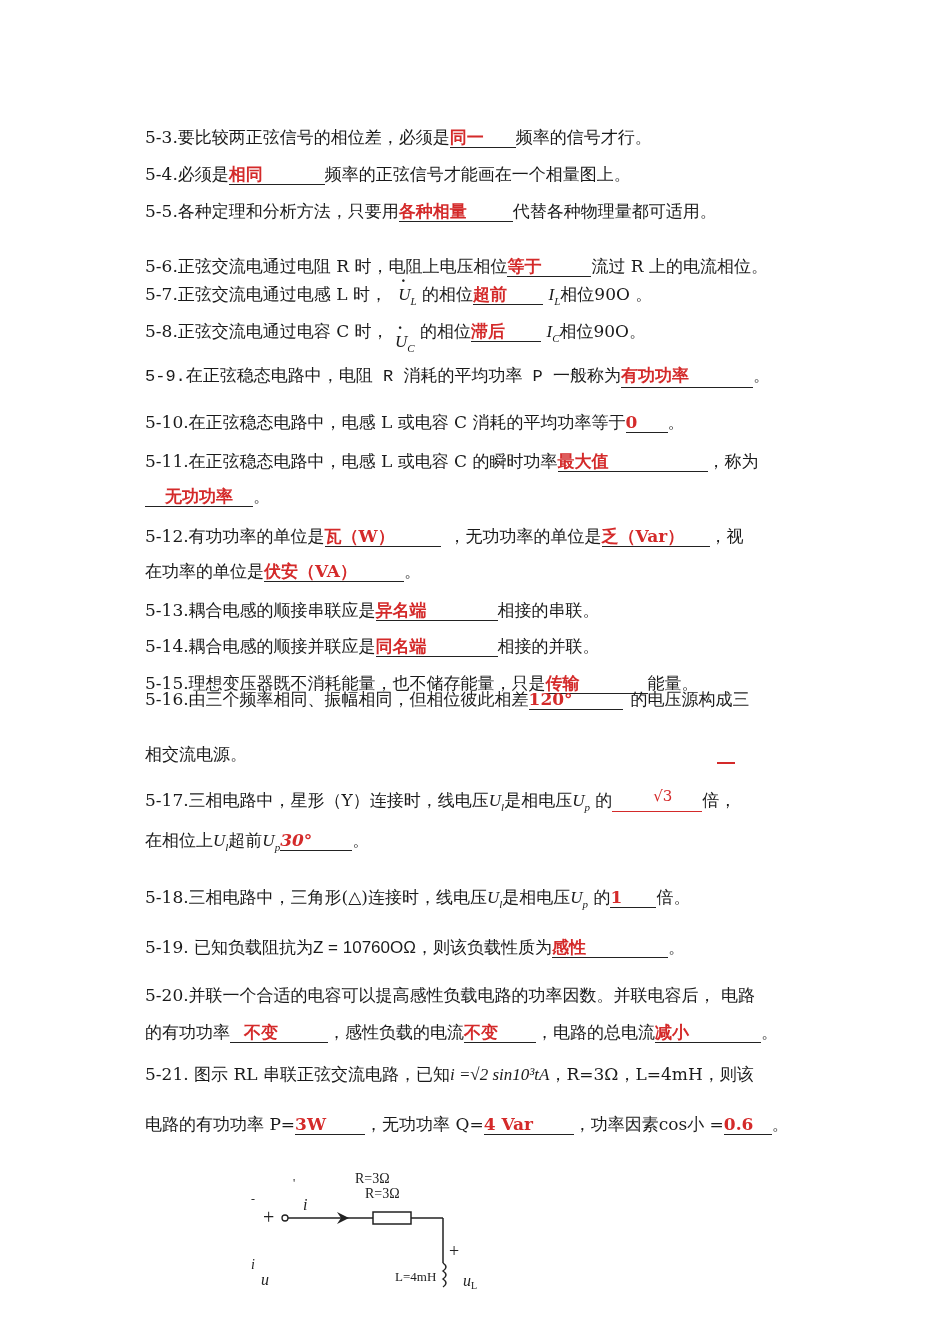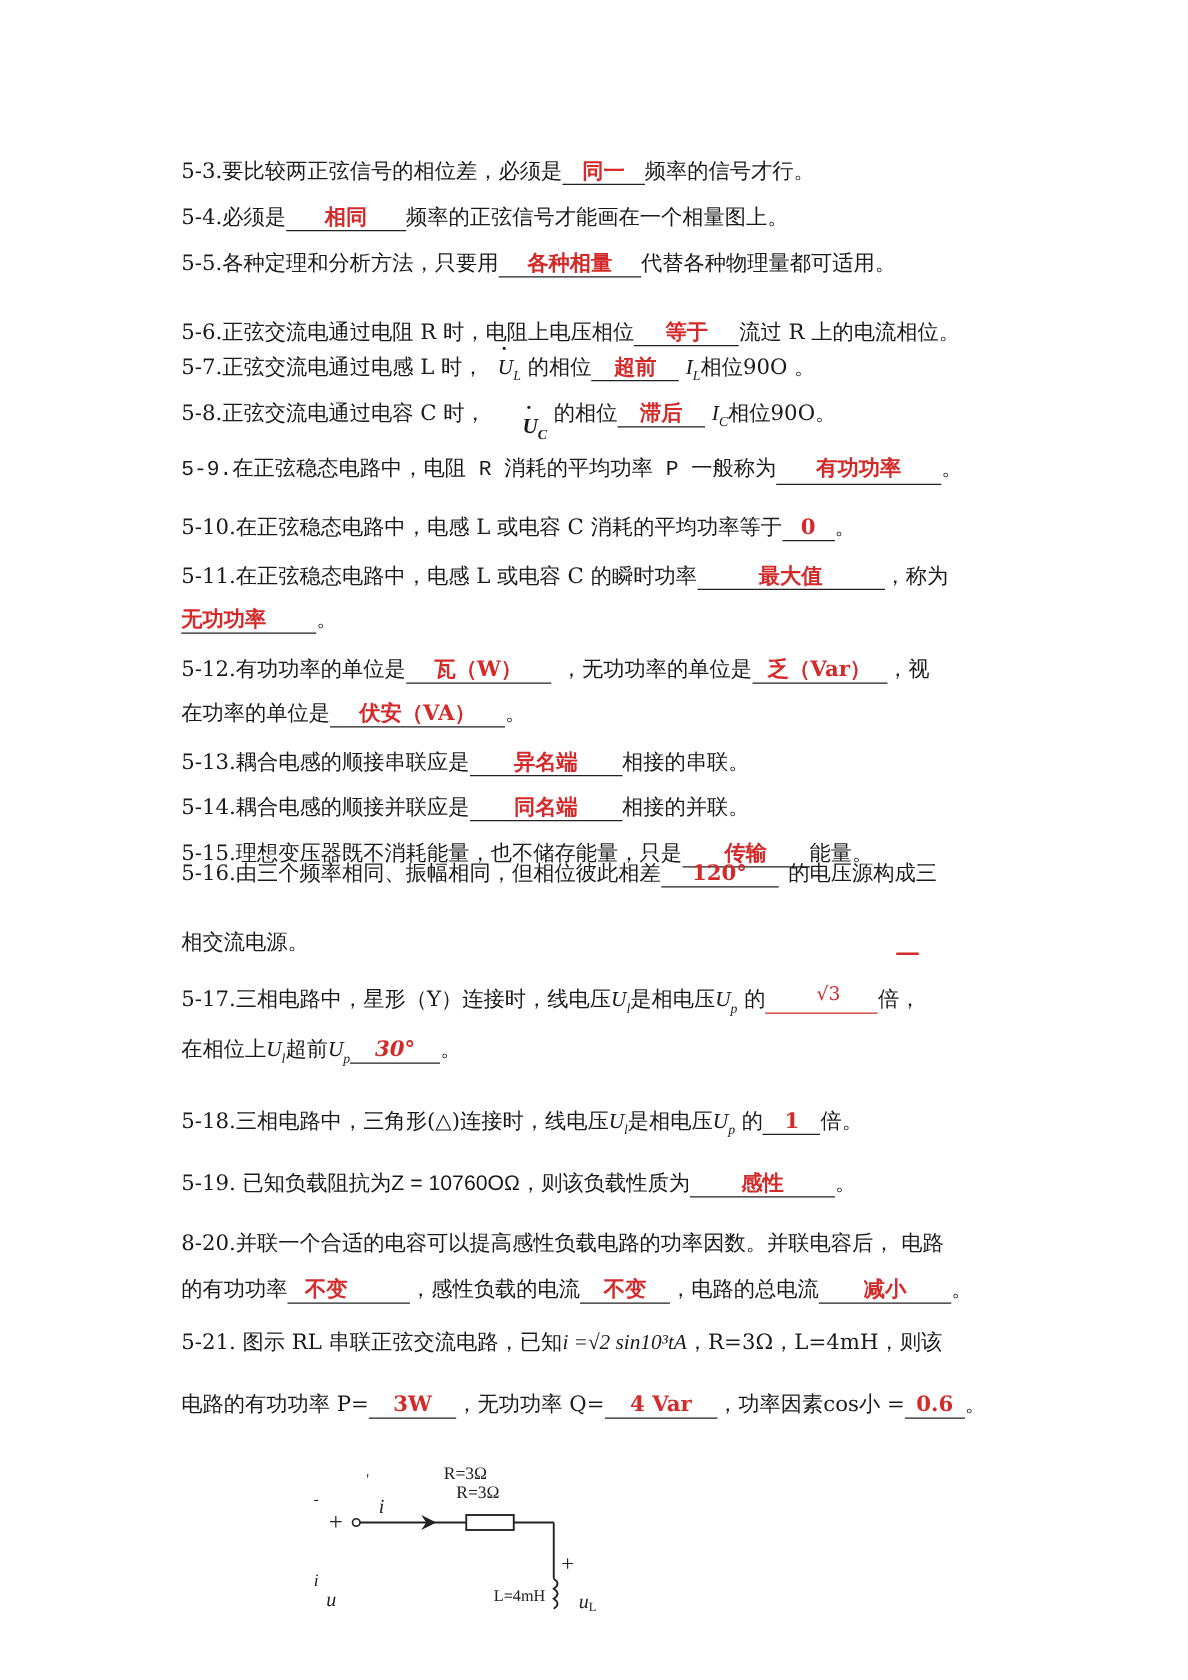--- a/index.html
+++ b/index.html
@@ -1,20 +1,20 @@
 <!DOCTYPE html>
 <html><head>
 <meta charset="utf-8">
 <style>
   html, body { margin:0; padding:0; background:#ffffff; }
   body { width:950px; height:1344px; position:relative; overflow:hidden;
          font-family:"DejaVu Serif","Liberation Serif",serif; color:#1a1a1a; }
   .line { position:absolute; left:145px; font-size:17px; line-height:22px; white-space:nowrap; }
   .ans { color:#d42a2a; font-weight:bold; }
-  .blank { display:inline-block; border-bottom:1.5px solid #222; text-align:center; line-height:20px; }
+  .blank { display:inline-block; border-bottom:1.5px solid #222; text-align:left; line-height:20px; }
   .it { font-style:italic; font-family:"Liberation Serif","DejaVu Serif",serif; }
   .sub { font-size:11px; vertical-align:-5px; font-style:italic; }
   .dotted { position:relative; display:inline-block; }
   .dotted::before { content:"·"; position:absolute; top:-14px; left:3px; font-size:16px; font-weight:bold; }
   .circuit { position:absolute; left:245px; top:1165px; width:260px; height:130px; }
   .circuit text { font-family:"Liberation Serif","DejaVu Serif",serif; }
 </style>
 </head>
 <body>
 
@@ -36,38 +36,38 @@
 
 <div class="line" style="top:283px;">
   <span>5-7.正弦交流电通过电感 L 时，</span>
   <span class="it dotted" style="margin-left:6px;"><span>U</span><span class="sub">L</span></span>
   <span>的相位</span><span class="blank" style="width:70px;"><span class="ans">超前</span></span>
   <span class="it"><span>I</span><span class="sub">L</span></span><span>相位90O 。</span>
 </div>
 
 <div class="line" style="top:320px;">
   <span>5-8.正弦交流电通过电容 C 时，</span>
-  <span class="it dotted" style="margin-left:24px; top:10px;font-weight:bold;"><span>U</span><span class="sub">C</span></span>
+  <span class="it dotted" style="margin-left:1px; top:10px;"><span>U</span><span class="sub">C</span></span>
   <span>的相位</span><span class="blank" style="width:70px;"><span class="ans">滞后</span></span>
   <span class="it"><span>I</span><span class="sub">C</span></span><span>相位90O。</span>
 </div>
 
 <div class="line" style="top:366px;font-family:Liberation Mono, monospace;">
   <span>5-9.在正弦稳态电路中，电阻 R 消耗的平均功率 P 一般称为</span><span class="blank" style="width:132px;"><span class="ans">有功功率</span></span><span>。</span>
 </div>
 
 <div class="line" style="top:411px;">
   <span>5-10.在正弦稳态电路中，电感 L 或电容 C 消耗的平均功率等于</span><span class="blank" style="width:42px;"><span class="ans">0</span></span><span>。</span>
 </div>
 
 <div class="line" style="top:450px;">
   <span>5-11.在正弦稳态电路中，电感 L 或电容 C 的瞬时功率</span><span class="blank" style="width:150px;"><span class="ans">最大值</span></span><span>，称为</span>
 </div>
 <div class="line" style="top:485px;">
-  <span class="blank" style="width:108px; text-align:left;"><span class="ans">无功功率</span></span><span>。</span>
+  <span class="blank" style="width:108px; text-align:center;"><span class="ans">无功功率</span></span><span>。</span>
 </div>
 
 <div class="line" style="top:525px;">
   <span>5-12.有功功率的单位是</span><span class="blank" style="width:116px;"><span class="ans">瓦（W）</span></span><span style="margin-left:8px;">，无功功率的单位是</span><span class="blank" style="width:108px;"><span class="ans">乏（Var）</span></span><span>，视</span>
 </div>
 <div class="line" style="top:560px;">
   <span>在功率的单位是</span><span class="blank" style="width:140px;"><span class="ans">伏安（VA）</span></span><span>。</span>
 </div>
 
 <div class="line" style="top:599px;">
@@ -101,21 +101,21 @@
 <div class="line" style="top:886px;">
   <span>5-18.三相电路中，三角形(△)连接时，线电压</span><span class="it"><span>U</span><span class="sub">l</span></span><span>是相电压</span><span class="it"><span>U</span><span class="sub">p</span></span>
   <span>的</span><span class="blank" style="width:46px;"><span class="ans">1</span></span><span>倍。</span>
 </div>
 
 <div class="line" style="top:936px;">
   <span>5-19.  已知负载阻抗为</span><span style="font-family:'Liberation Sans',sans-serif;">Z = 10760OΩ</span><span>，则该负载性质为</span><span class="blank" style="width:116px;"><span class="ans">感性</span></span><span>。</span>
 </div>
 
 <div class="line" style="top:984px;">
-  <span>8-20.并联一个合适的电容可以提高感性负载电路的功率因数。并联电容后， 电路</span>
+  <span>5-20.并联一个合适的电容可以提高感性负载电路的功率因数。并联电容后， 电路</span>
 </div>
 <div class="line" style="top:1021px;">
   <span>的有功功率</span><span class="blank" style="width:98px; text-align:left; padding-left:14px; box-sizing:border-box;"><span class="ans">不变</span></span><span>，感性负载的电流</span><span class="blank" style="width:72px;"><span class="ans">不变</span></span><span>，电路的总电流</span><span class="blank" style="width:106px;"><span class="ans">减小</span></span><span>。</span>
 </div>
 
 <div class="line" style="top:1063px;">
   <span>5-21.  图示 RL 串联正弦交流电路，已知</span><span class="it">i =√2 sin10³tA</span><span>，R=3Ω，L=4mH，则该</span>
 </div>
 <div class="line" style="top:1113px;">
   <span>电路的有功功率 P=</span><span class="blank" style="width:70px;"><span class="ans">3W</span></span><span>，无功功率 Q=</span><span class="blank" style="width:90px;"><span class="ans">4 Var</span></span><span>，功率因素cos小 =</span><span class="blank" style="width:48px;"><span class="ans">0.6</span></span><span>。</span>

